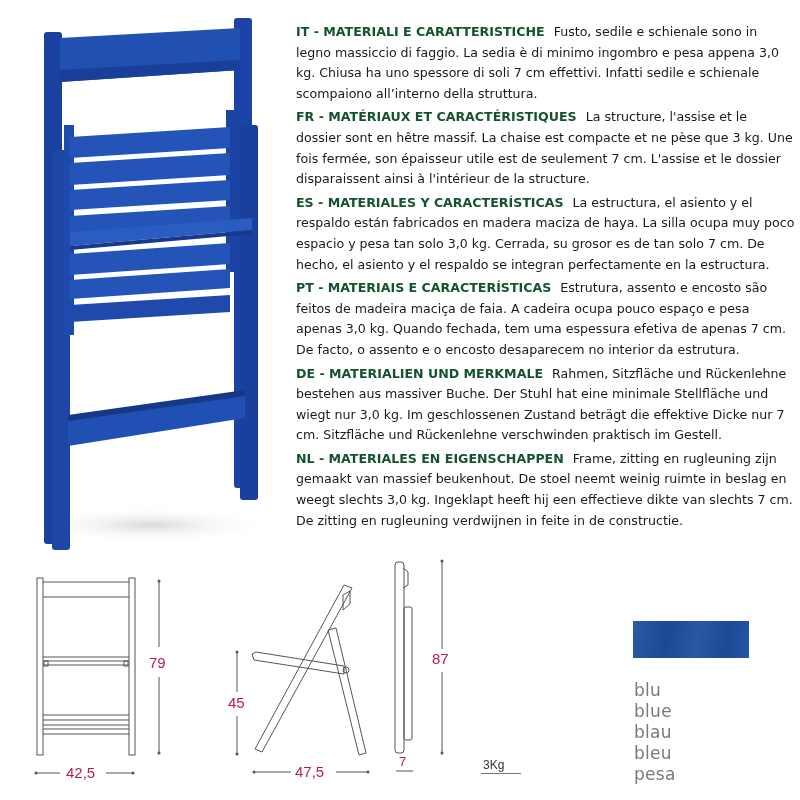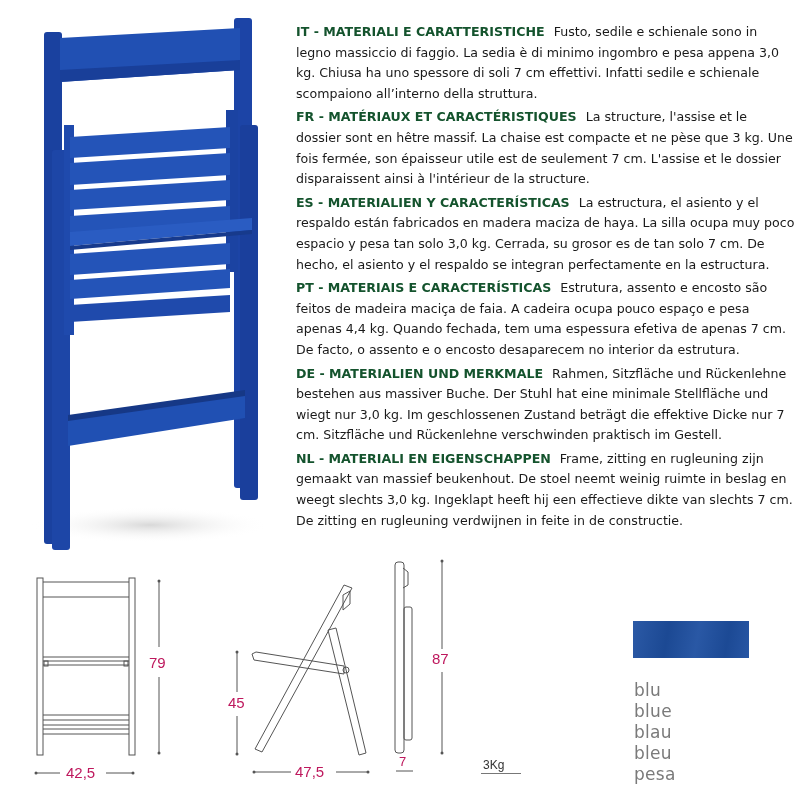--- a/index.html
+++ b/index.html
@@ -63,30 +63,30 @@
 </div>
 
 <div class="texts">
   <div class="sec">
     <span class="h">IT - MATERIALI E CARATTERISTICHE</span><span>Fusto, sedile e schienale sono in legno massiccio di faggio. La sedia è di minimo ingombro e pesa appena 3,0 kg. Chiusa ha uno spessore di soli 7 cm effettivi. Infatti sedile e schienale scompaiono all’interno della struttura.</span>
   </div>
   <div class="sec">
     <span class="h">FR - MATÉRIAUX ET CARACTÉRISTIQUES</span><span>La structure, l'assise et le dossier sont en hêtre massif. La chaise est compacte et ne pèse que 3 kg. Une fois fermée, son épaisseur utile est de seulement 7 cm. L'assise et le dossier disparaissent ainsi à l'intérieur de la structure.</span>
   </div>
   <div class="sec">
-    <span class="h">ES - MATERIALIEN Y CARACTERÍSTICAS</span><span>La estructura, el asiento y el respaldo están fabricados en madera maciza de haya. La silla ocupa muy poco espacio y pesa tan solo 3,0 kg. Cerrada, su grosor es de tan solo 7 cm. De hecho, el asiento y el respaldo se integran perfectamente en la estructura.</span>
+    <span class="h">ES - MATERIALES Y CARACTERÍSTICAS</span><span>La estructura, el asiento y el respaldo están fabricados en madera maciza de haya. La silla ocupa muy poco espacio y pesa tan solo 3,0 kg. Cerrada, su grosor es de tan solo 7 cm. De hecho, el asiento y el respaldo se integran perfectamente en la estructura.</span>
   </div>
   <div class="sec">
-    <span class="h">PT - MATERIAIS E CARACTERÍSTICAS</span><span>Estrutura, assento e encosto são feitos de madeira maciça de faia. A cadeira ocupa pouco espaço e pesa apenas 4,4 kg. Quando fechada, tem uma espessura efetiva de apenas 7 cm. De facto, o assento e o encosto desaparecem no interior da estrutura.</span>
+    <span class="h">PT - MATERIAIS E CARACTERÍSTICAS</span><span>Estrutura, assento e encosto são feitos de madeira maciça de faia. A cadeira ocupa pouco espaço e pesa apenas 3,0 kg. Quando fechada, tem uma espessura efetiva de apenas 7 cm. De facto, o assento e o encosto desaparecem no interior da estrutura.</span>
   </div>
   <div class="sec">
     <span class="h">DE - MATERIALIEN UND MERKMALE</span><span>Rahmen, Sitzfläche und Rückenlehne bestehen aus massiver Buche. Der Stuhl hat eine minimale Stellfläche und wiegt nur 3,0 kg. Im geschlossenen Zustand beträgt die effektive Dicke nur 7 cm. Sitzfläche und Rückenlehne verschwinden praktisch im Gestell.</span>
   </div>
   <div class="sec">
-    <span class="h">NL - MATERIALI EN EIGENSCHAPPEN</span><span>Frame, zitting en rugleuning zijn gemaakt van massief beukenhout. De stoel neemt weinig ruimte in beslag en weegt slechts 3,0 kg. Ingeklapt heeft hij een effectieve dikte van slechts 7 cm. De zitting en rugleuning verdwijnen in feite in de constructie.</span>
+    <span class="h">NL - MATERIALES EN EIGENSCHAPPEN</span><span>Frame, zitting en rugleuning zijn gemaakt van massief beukenhout. De stoel neemt weinig ruimte in beslag en weegt slechts 3,0 kg. Ingeklapt heeft hij een effectieve dikte van slechts 7 cm. De zitting en rugleuning verdwijnen in feite in de constructie.</span>
   </div>
 </div>
 
 <div class="diag" style="left:20px;top:565px;width:170px;height:225px;">
   <svg width="170" height="225" viewBox="0 0 170 225">
     <g fill="none" stroke="#555" stroke-width="1">
       <rect x="17" y="13" width="6" height="177"></rect>
       <rect x="109" y="13" width="6" height="177"></rect>
       <line x1="23" y1="17" x2="109" y2="17"></line>
       <line x1="23" y1="32" x2="109" y2="32"></line>

